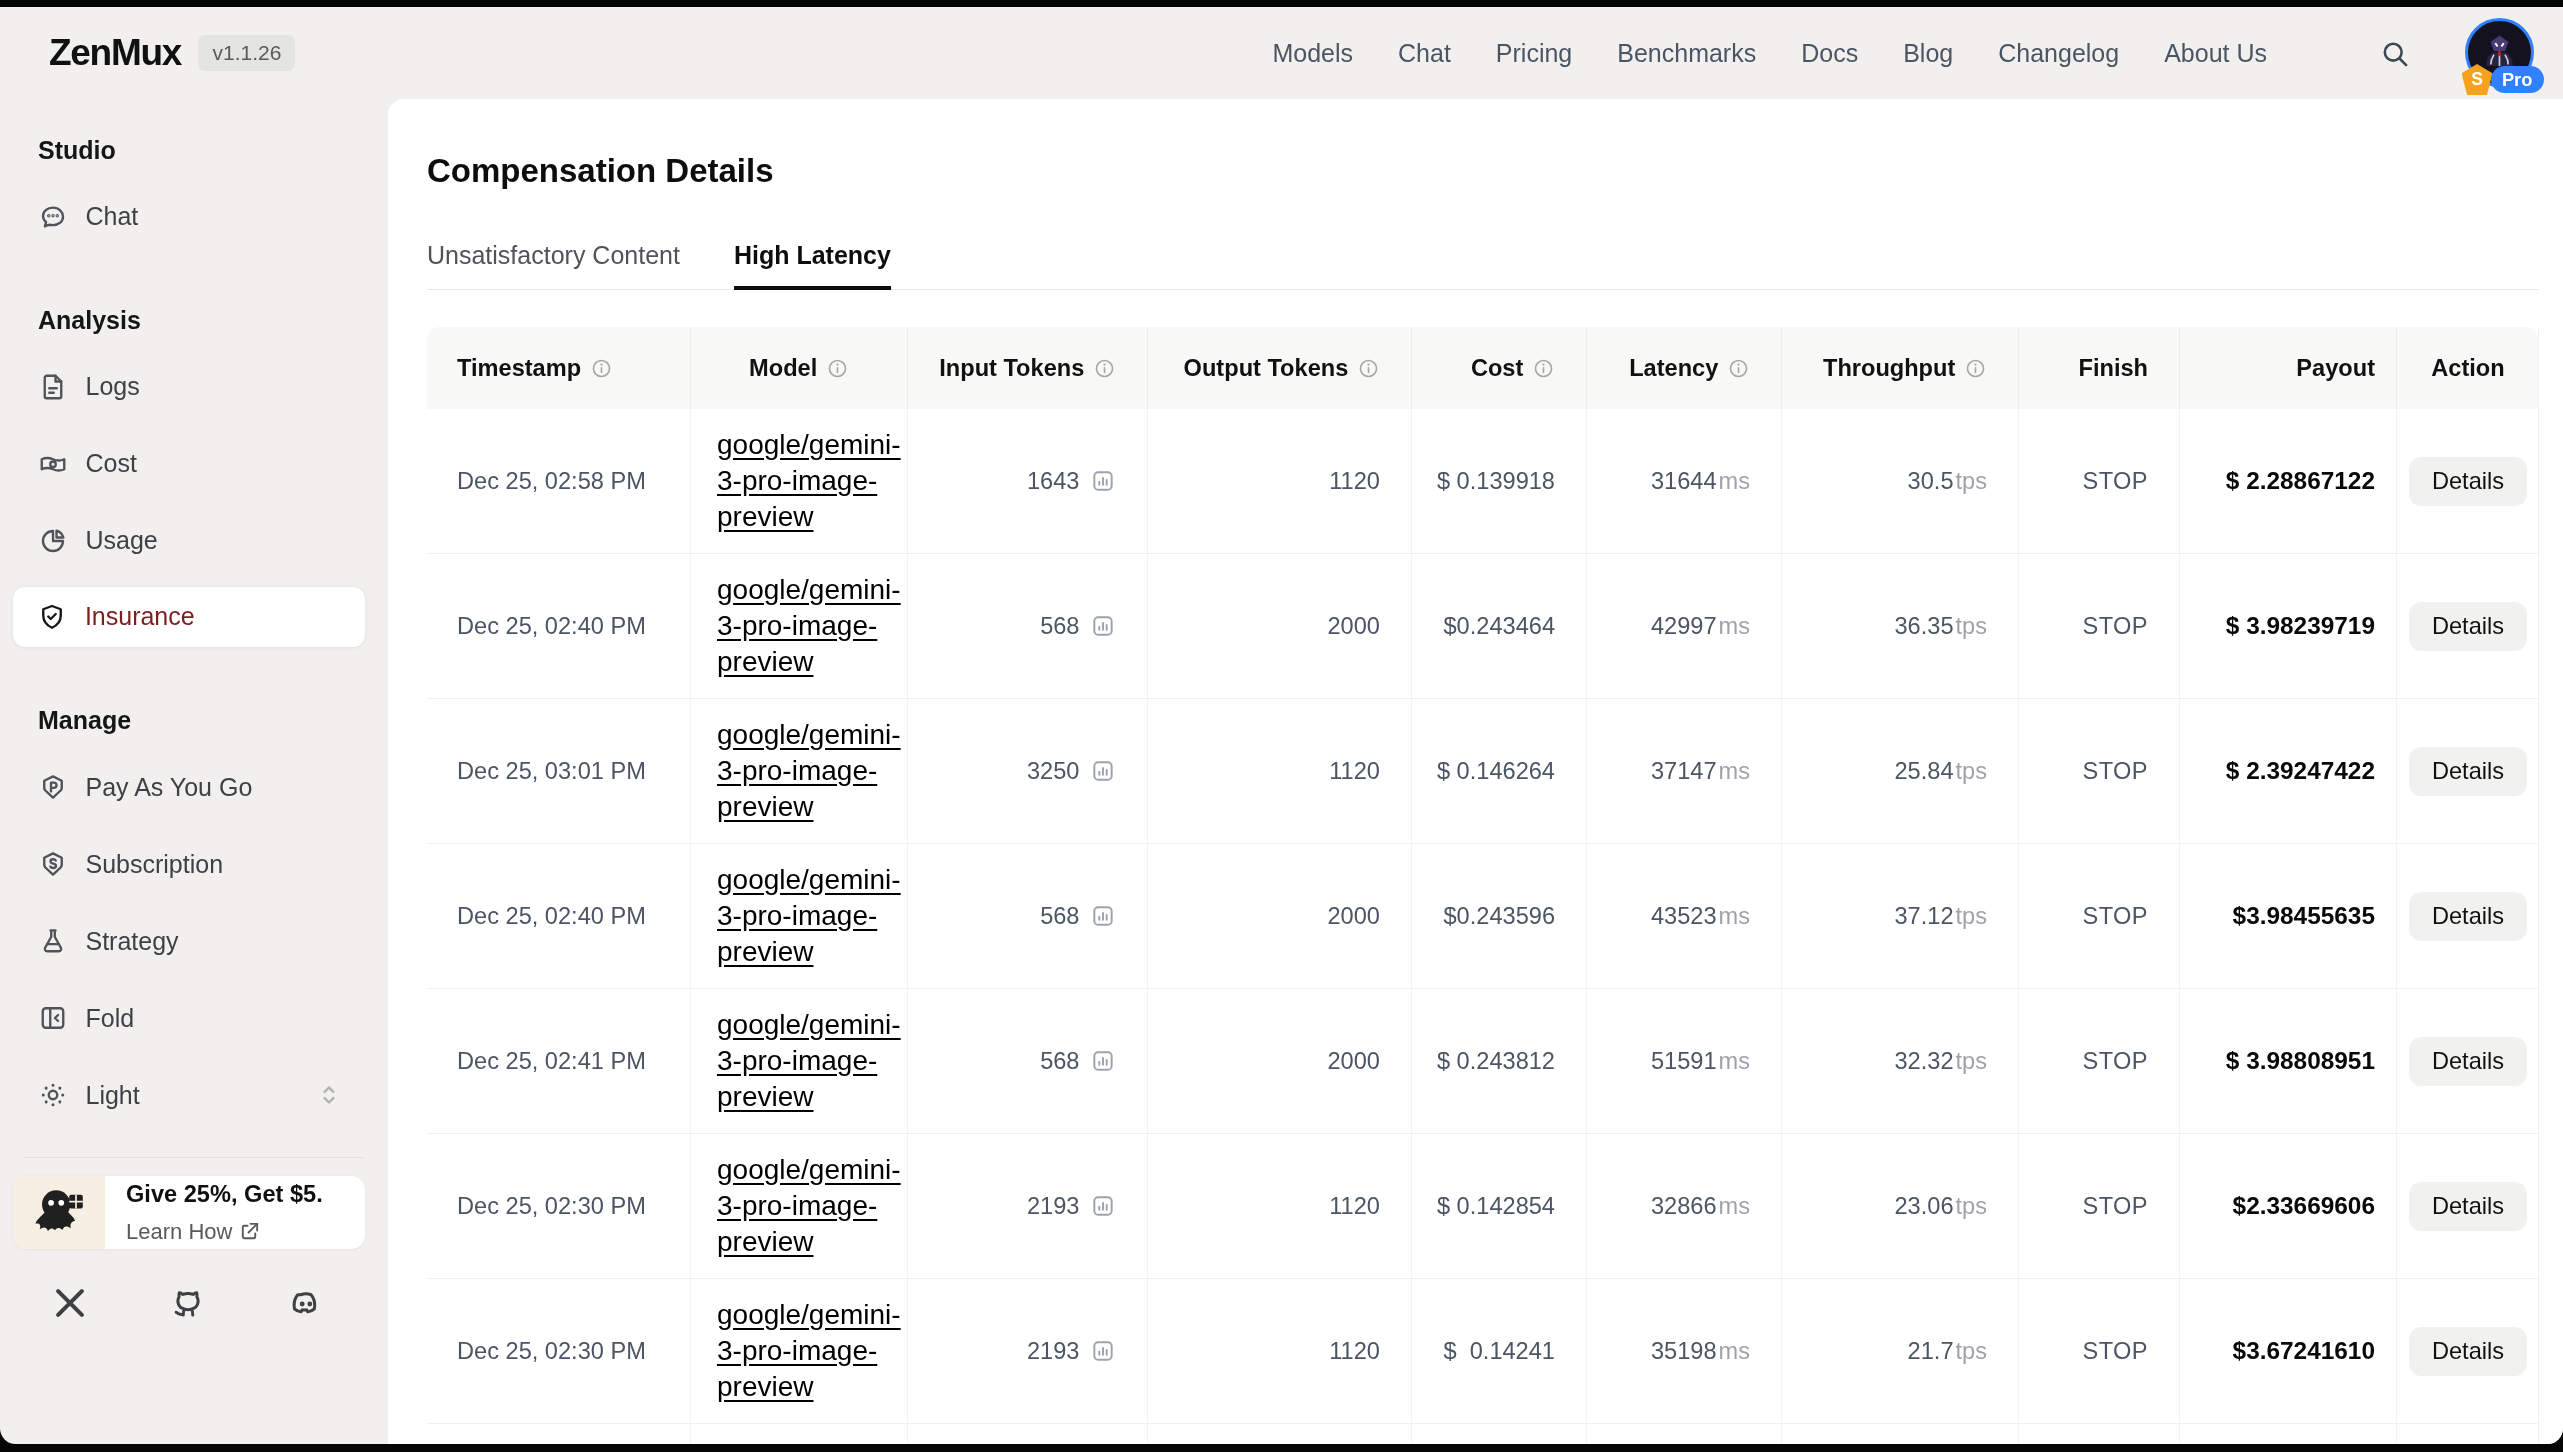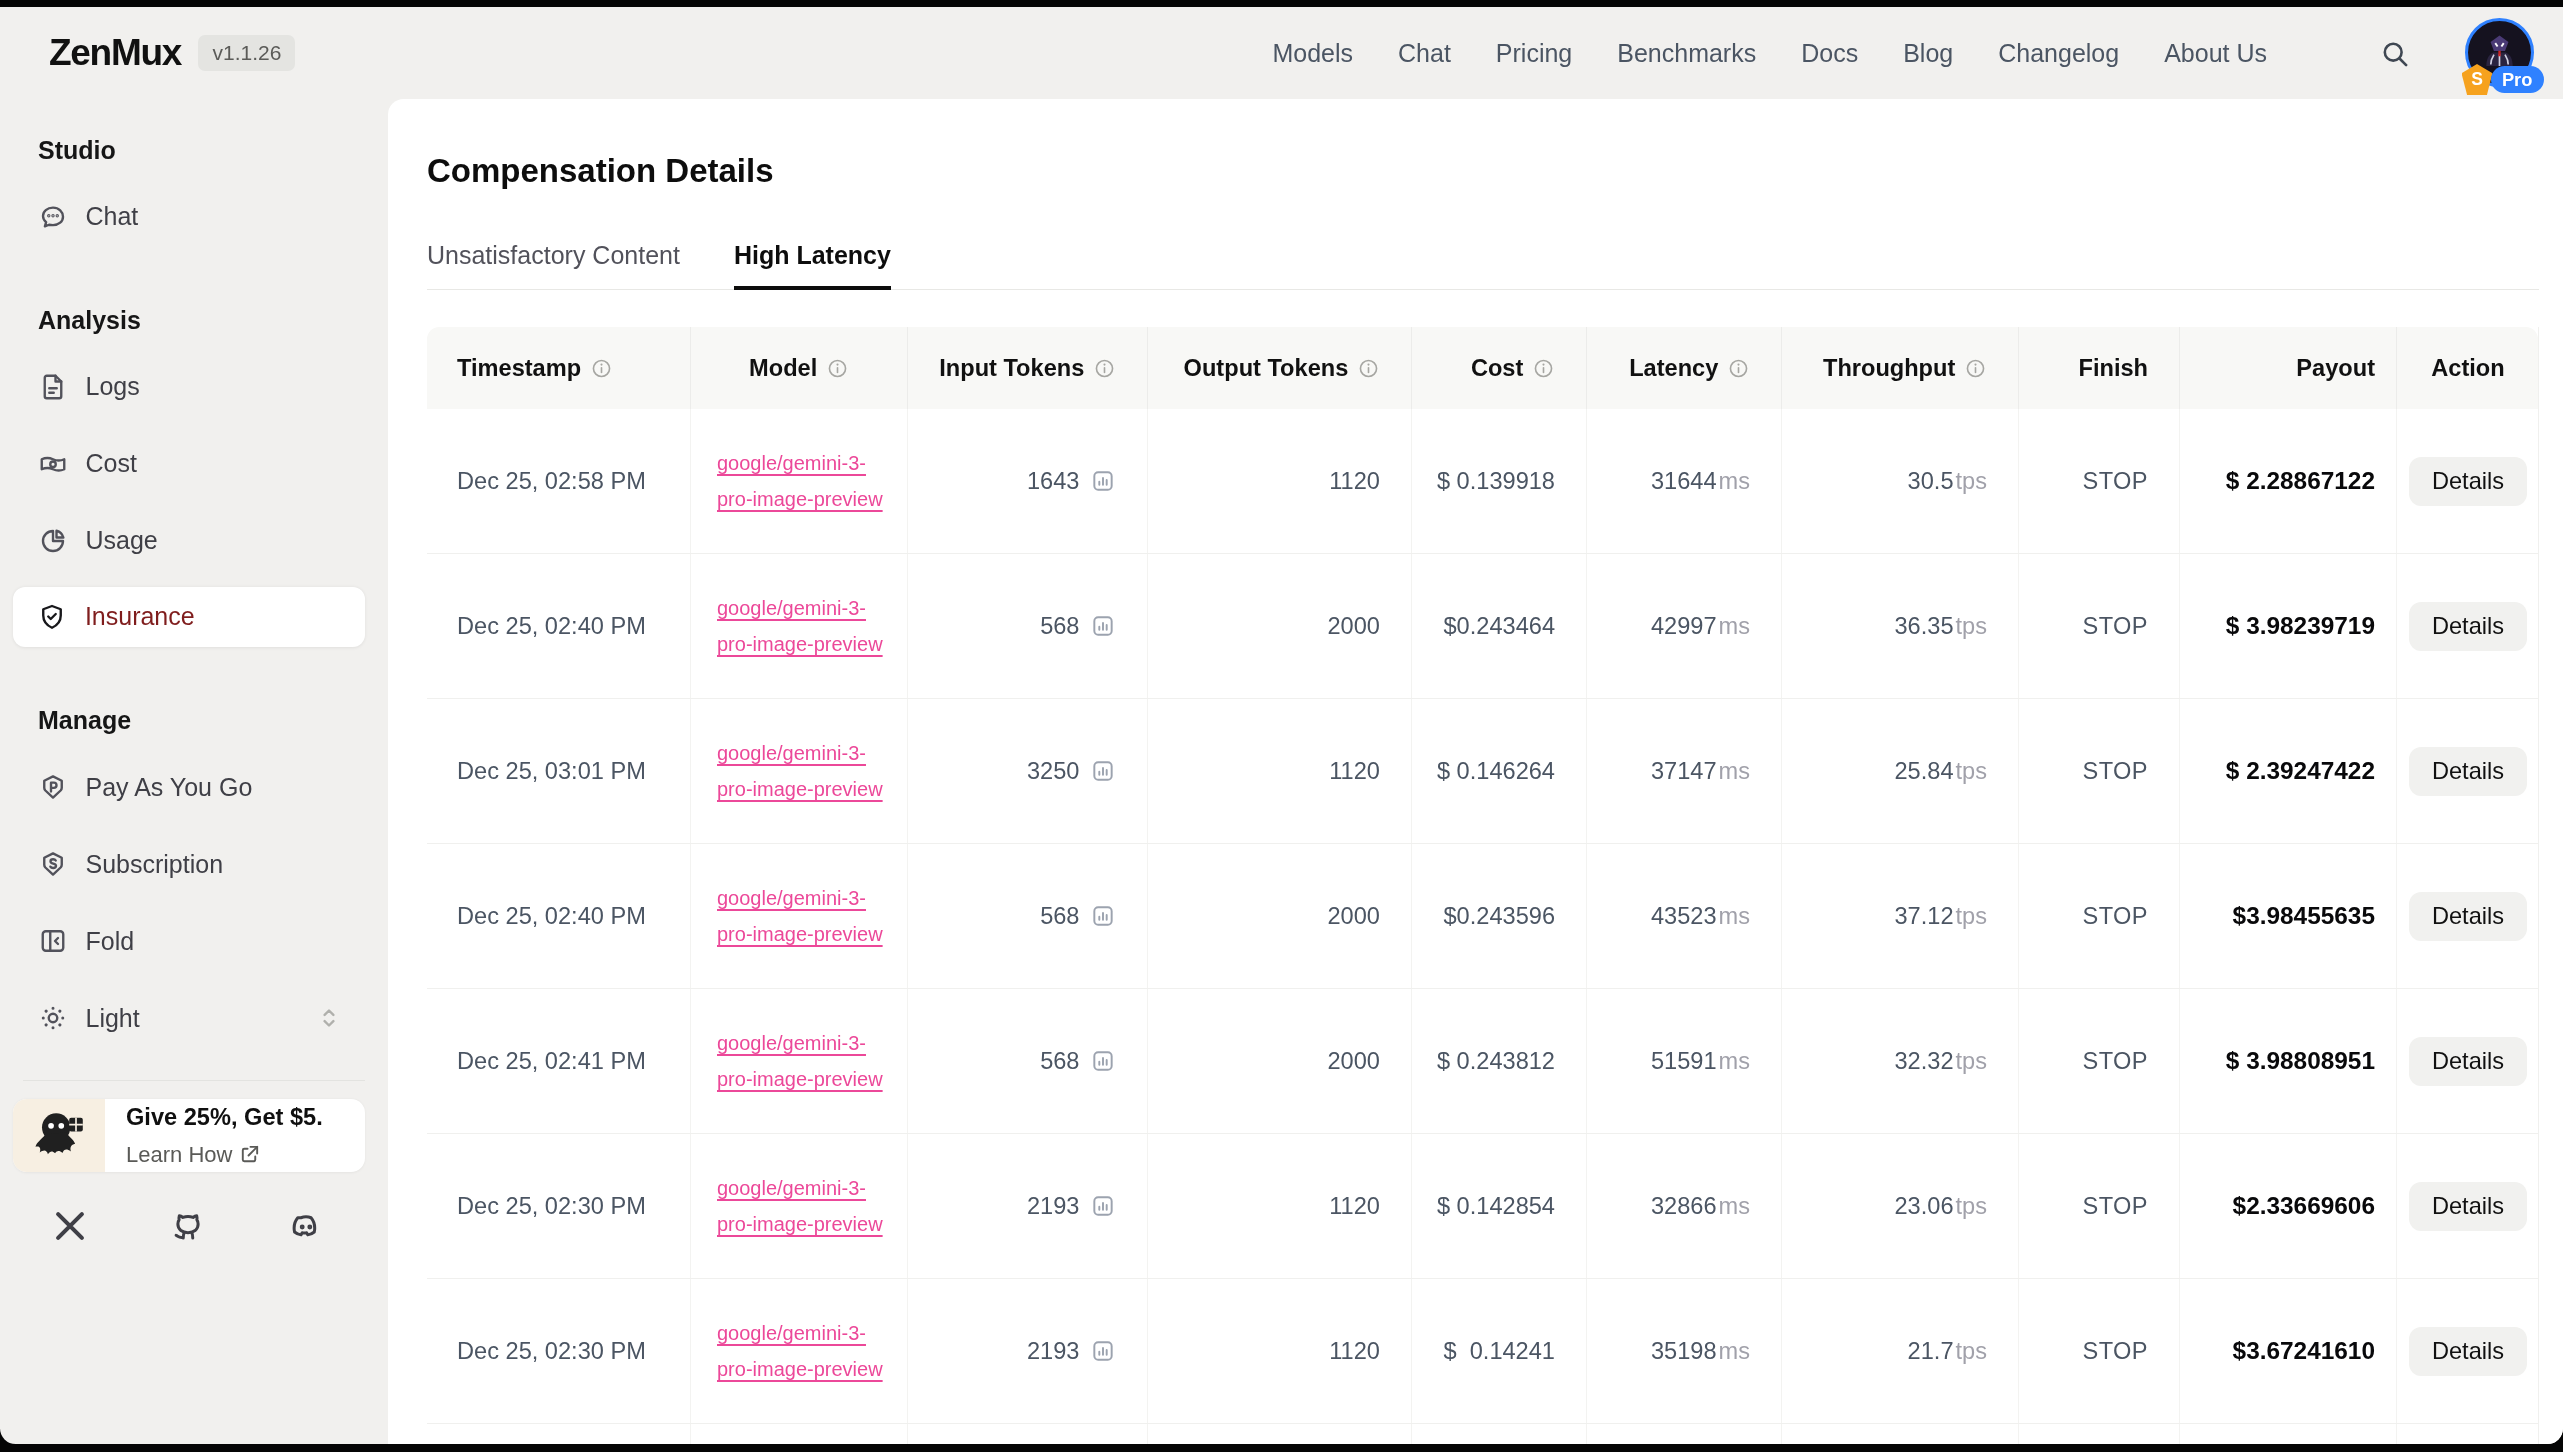--- a/index.html
+++ b/index.html
@@ -88,22 +88,22 @@
   .trow{display:grid;grid-template-columns:264px 217px 240px 264px 175px 195px 237px 161px 217px 142px;
     height:144px;border-bottom:0.9px solid #f0f0ee;background:#fff;}
   .td{display:flex;align-items:center;font-size:23.6px;color:#4b5563;border-right:0.9px solid #f3f3f1;min-width:0;}
   .trow .td:last-child{border-right:none;}
   .td:nth-child(1){padding-left:30px;}
   .td:nth-child(2){padding-left:26px;}
   .td:nth-child(3),.td:nth-child(4),.td:nth-child(5),.td:nth-child(6),
   .td:nth-child(7),.td:nth-child(8){justify-content:flex-end;padding-right:31px;}
   .td:nth-child(9){justify-content:flex-end;padding-right:21px;}
   .td:nth-child(10){justify-content:center;}
-  .model-link{display:inline-block;max-width:179px;color:#ec4899;text-decoration:underline;
-    text-underline-offset:4.4px;line-height:36px;font-size:20px;cursor:pointer;word-break:normal;}
+  .model-link{display:inline-block;max-width:179px;color:#000000;text-decoration:underline;
+    text-underline-offset:4.4px;line-height:36px;font-size:28px;cursor:pointer;word-break:normal;}
   .tok-icon{margin-left:10.5px;width:26px;height:26px;color:#9ca3af;}
   .tok-icon svg{width:26px;height:26px;}
   .unit{color:#a1a1aa;margin-left:2px;}
   .cost-val{white-space:pre;}
   .finish-val{letter-spacing:0.4px;}
   .payout-val{font-size:24.4px;font-weight:800;color:#09090b;}
   .details-btn{background:#f1f1ef;border:none;border-radius:12.2px;height:49px;padding:0 23px;
     font-size:23.6px;font-weight:500;color:#111;cursor:pointer;font-family:inherit;}
   .icon{display:inline-flex;}
   .icon svg{display:block;}
@@ -239,20 +239,29 @@
               <svg viewBox="0 0 24 24" fill="none" stroke="currentColor" stroke-width="1.9" stroke-linecap="round" stroke-linejoin="round">
                 <path d="M12 3.5 19 7v5.5c0 .9-.2 1.5-.9 2.3L12 20.5 5.9 14.8c-.7-.8-.9-1.4-.9-2.3V7z"></path>
                 <path d="M14.2 9.2c-.4-.7-1.2-1-2.1-1-1.2 0-2.1.6-2.1 1.7 0 2.3 4.4 1.2 4.4 3.5 0 1.1-1 1.8-2.3 1.8-1 0-1.8-.4-2.2-1.1"></path>
               </svg>
             </span>
             <span class="label">Subscription</span>
           </div>
           <div class="side-item">
             <span class="icon">
               <svg viewBox="0 0 24 24" fill="none" stroke="currentColor" stroke-width="1.9" stroke-linecap="round" stroke-linejoin="round">
+                <path d="M10 3.5h4M10.6 3.5v5.1l-4.9 8.8A1.9 1.9 0 0 0 7.4 20.2h9.2a1.9 1.9 0 0 0 1.7-2.8l-4.9-8.8V3.5"></path>
+                <path d="M7.5 14.5h9"></path>
+              </svg>
+            </span>
+            <span class="label">Strategy</span>
+          </div>
+          <div class="side-item">
+            <span class="icon">
+              <svg viewBox="0 0 24 24" fill="none" stroke="currentColor" stroke-width="1.9" stroke-linecap="round" stroke-linejoin="round">
                 <rect x="3.8" y="4.2" width="16.4" height="15.6" rx="2.4"></rect>
                 <path d="M9.8 4.2v15.6"></path>
                 <path d="M16 9.6 13.6 12l2.4 2.4"></path>
               </svg>
             </span>
             <span class="label">Fold</span>
           </div>
           <div class="side-item">
             <span class="icon">
               <svg viewBox="0 0 24 24" fill="none" stroke="currentColor" stroke-width="1.9" stroke-linecap="round" stroke-linejoin="round">

